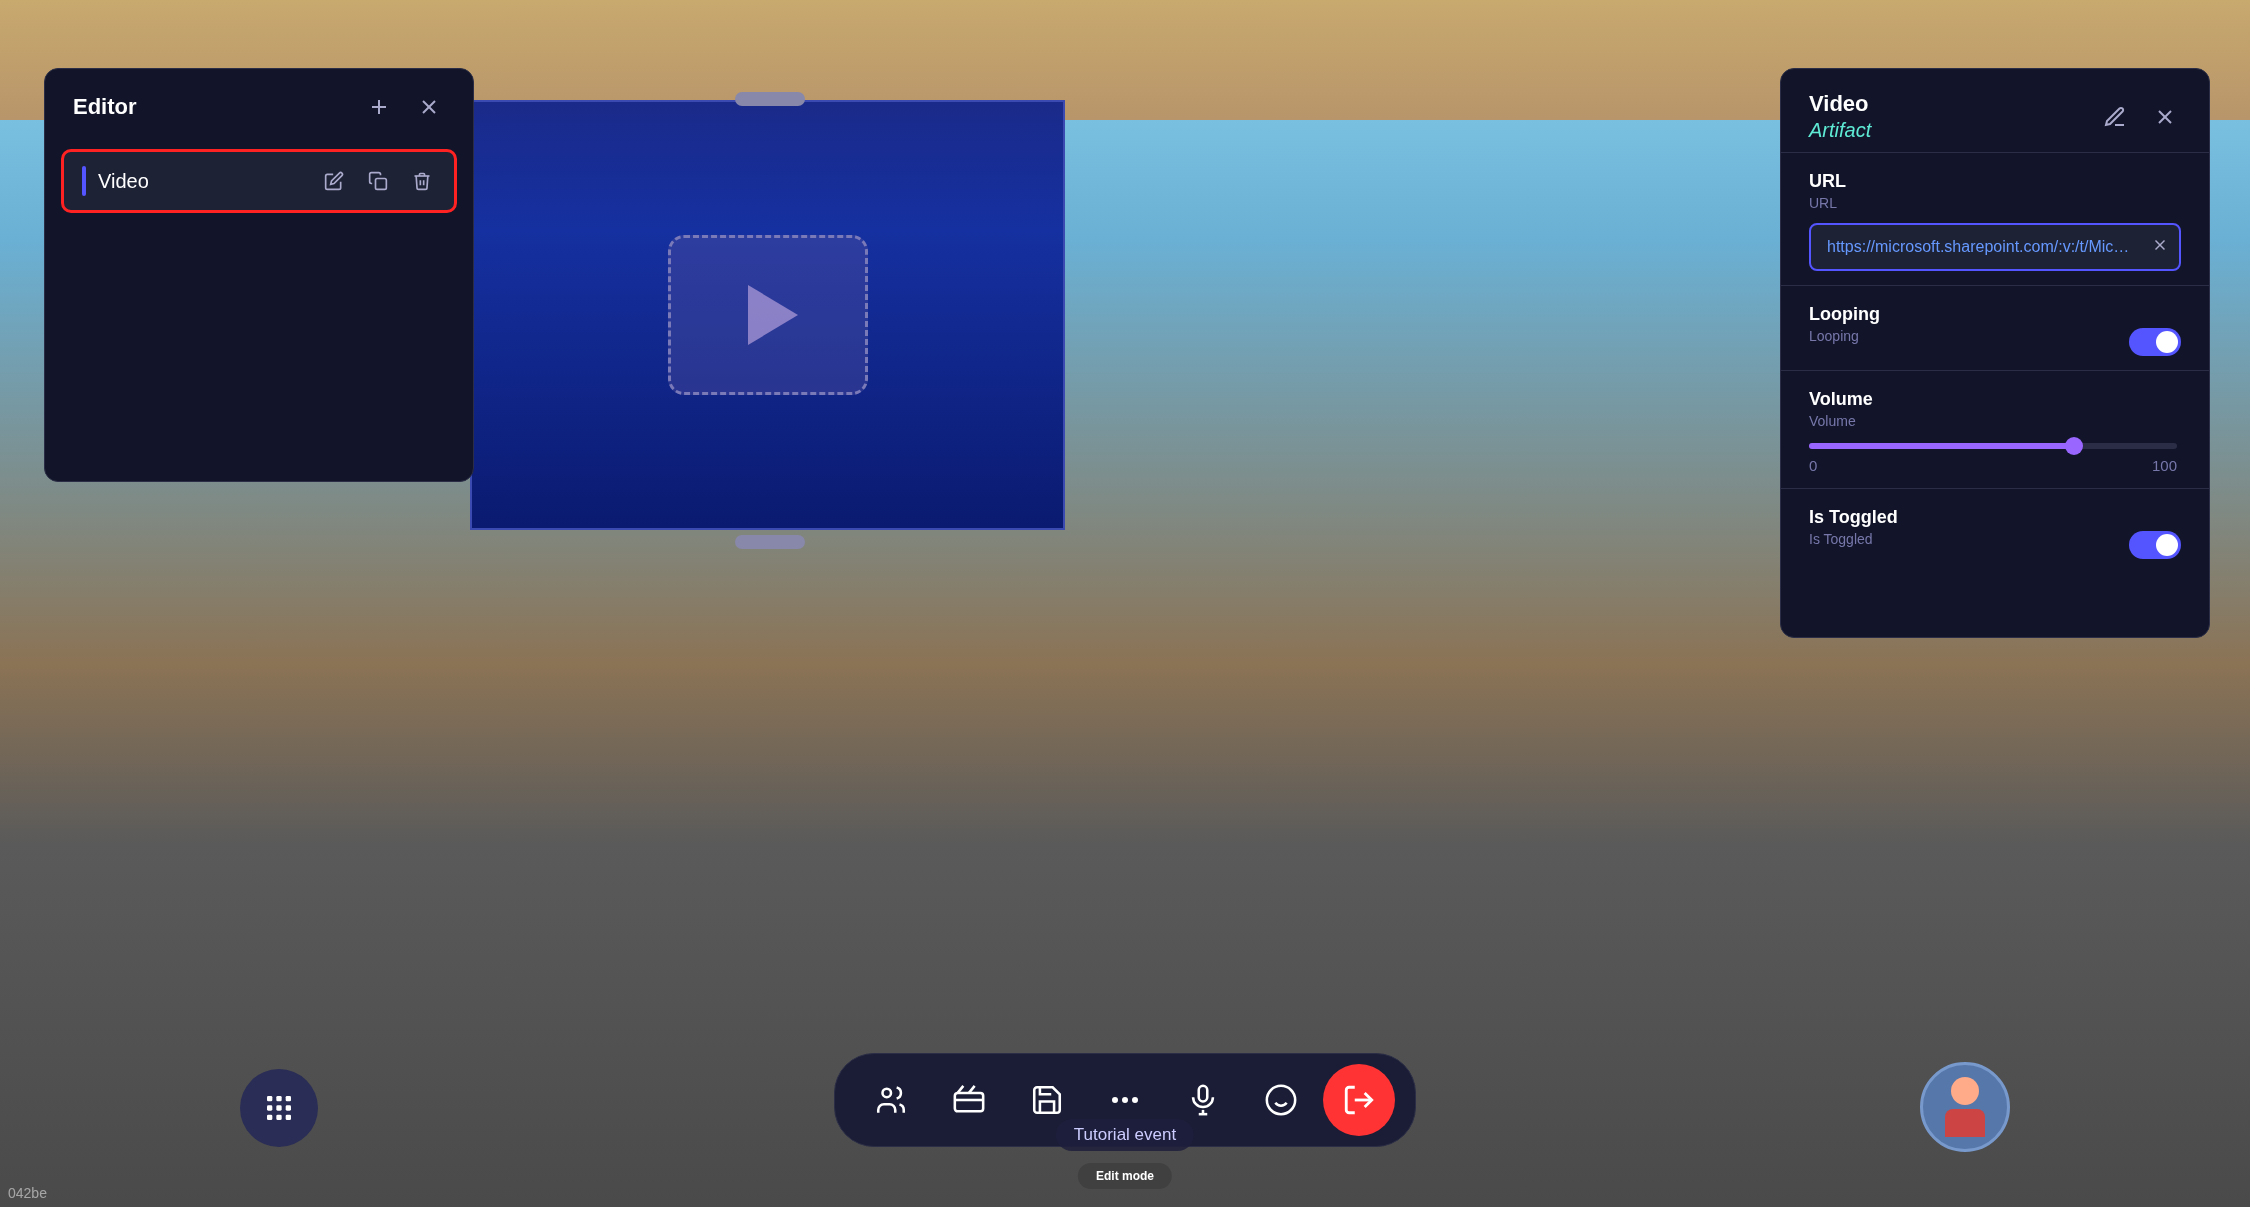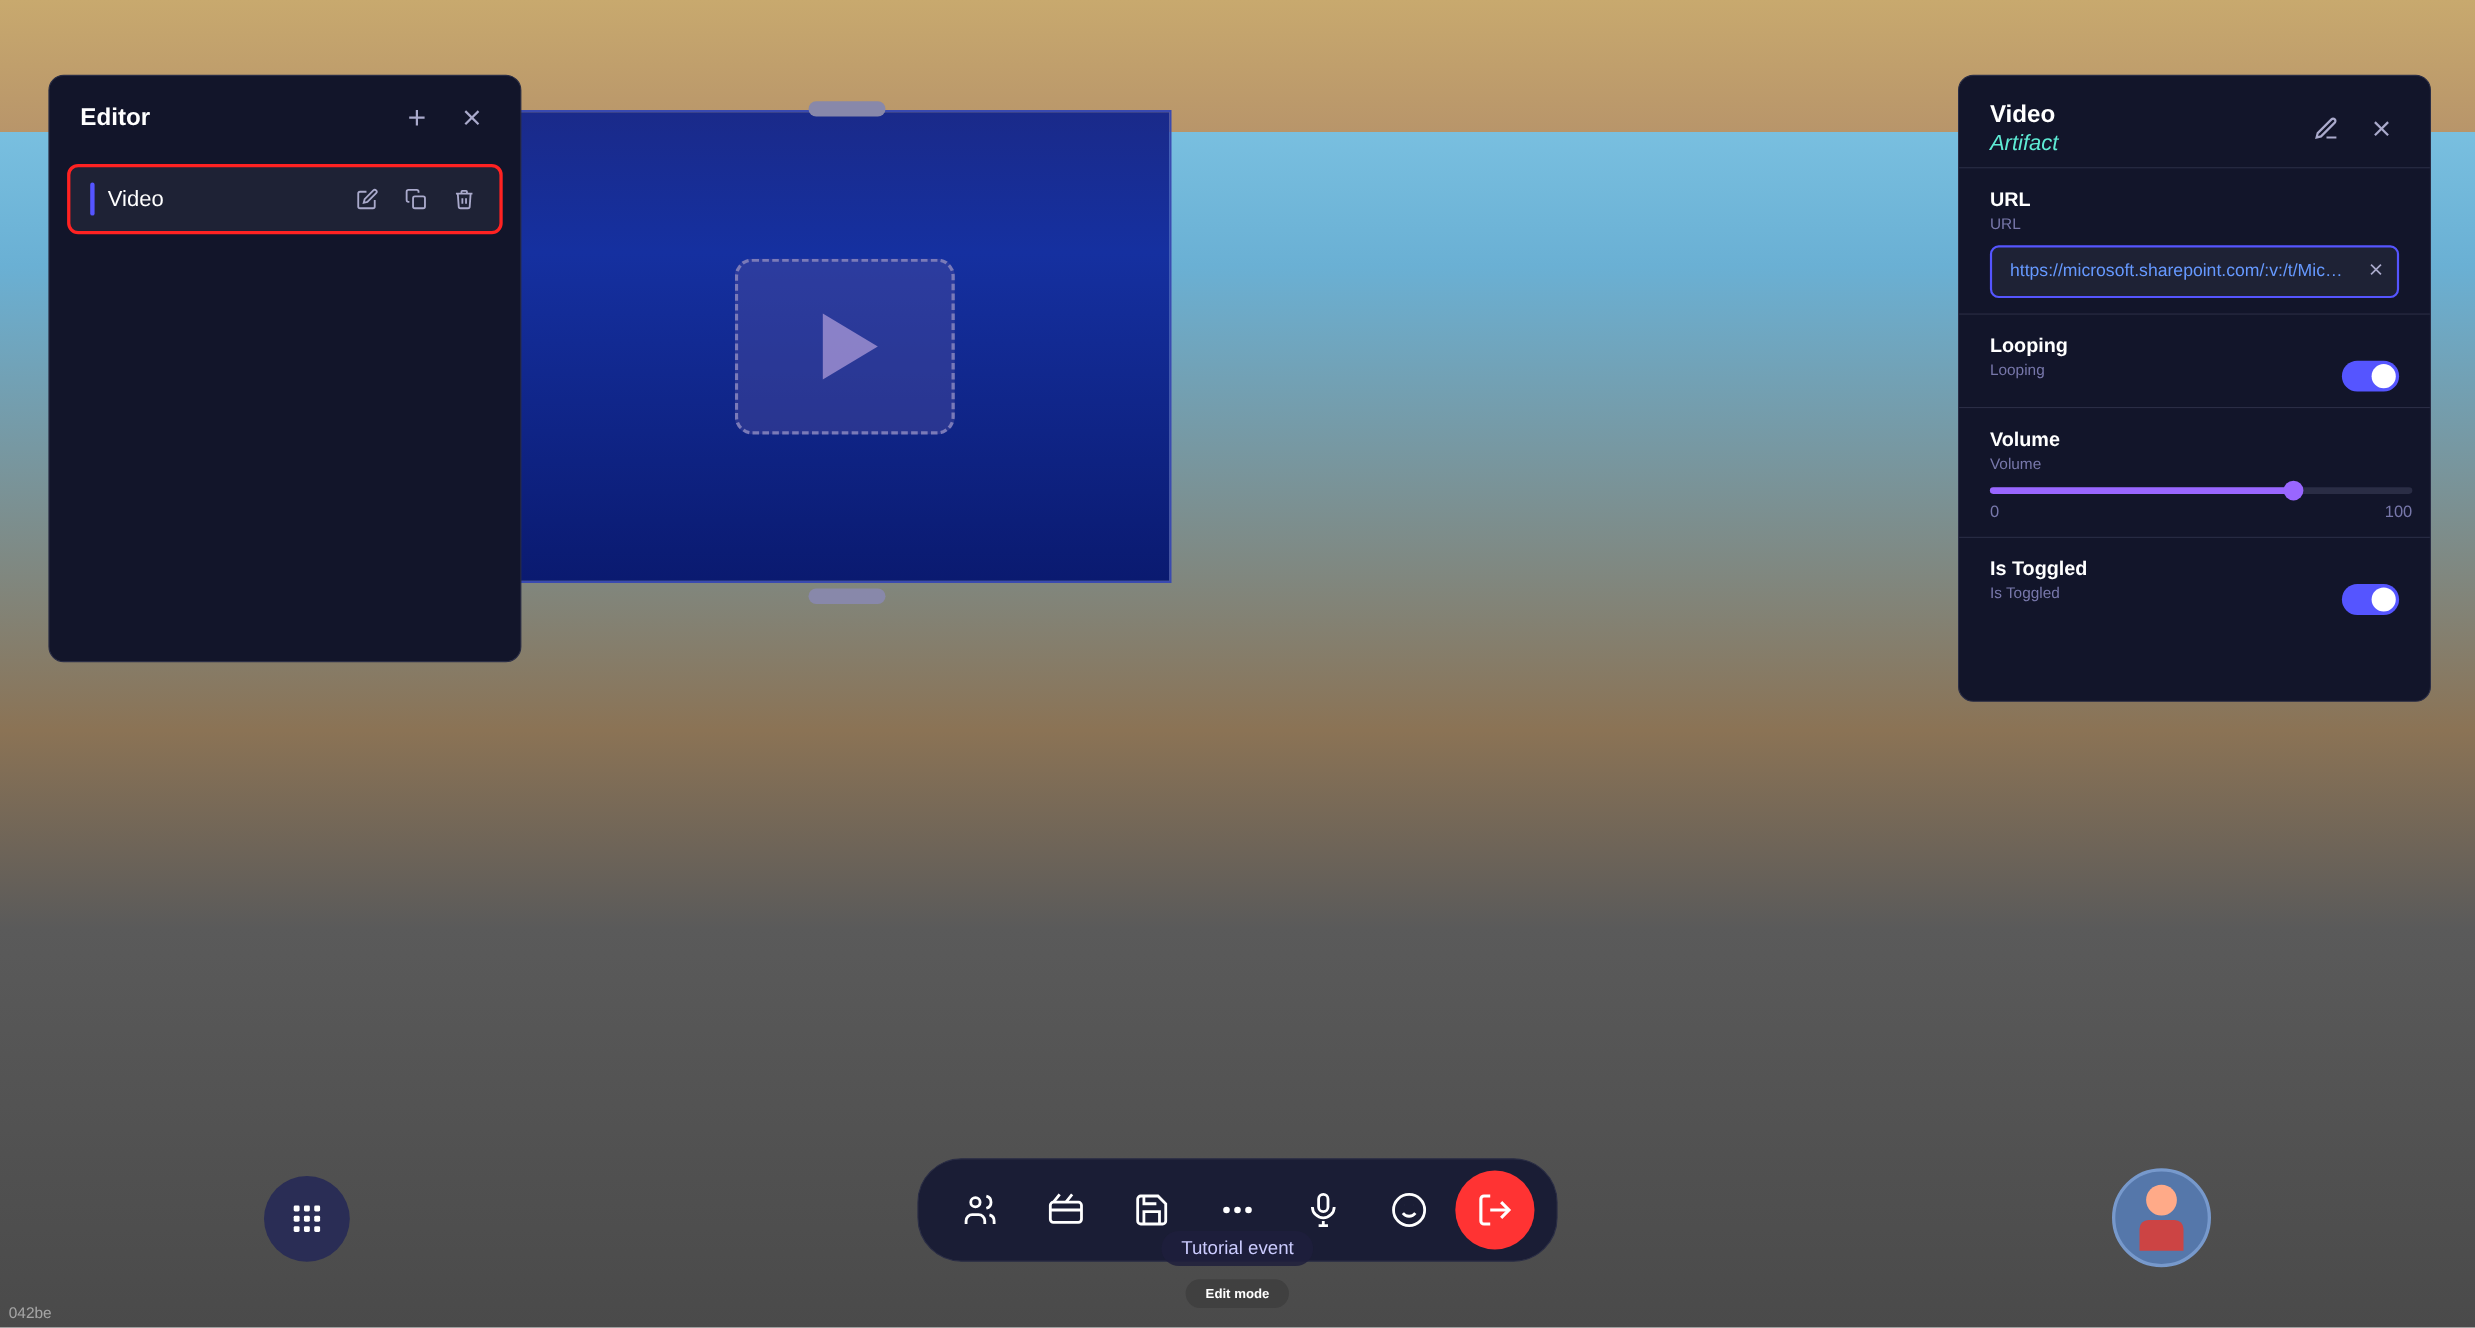--- a/index.html
+++ b/index.html
@@ -90,21 +90,21 @@
       border-radius: 7px;
       z-index: 3;
     }
 
     
     .editor-panel {
       position: absolute;
       left: 44px;
       top: 68px;
       width: 430px;
-      height: 534px;
+      height: 414px;
       background: #12152a;
       border-radius: 14px;
       z-index: 10;
       padding: 0;
       border: 1px solid #2a2d45;
     }
 
     .editor-header {
       display: flex;
       align-items: center;
@@ -322,21 +322,21 @@
       top: 3px;
       right: 3px;
       width: 22px;
       height: 22px;
       background: #ffffff;
       border-radius: 50%;
     }
 
     
     .volume-section {
-      padding: 18px 16px 14px 28px;
+      padding: 18px 32px 14px 28px;
       border-bottom: 1px solid #2a2d45;
     }
 
     .slider-container {
       margin-top: 14px;
       position: relative;
     }
 
     .slider-track {
       width: 100%;

